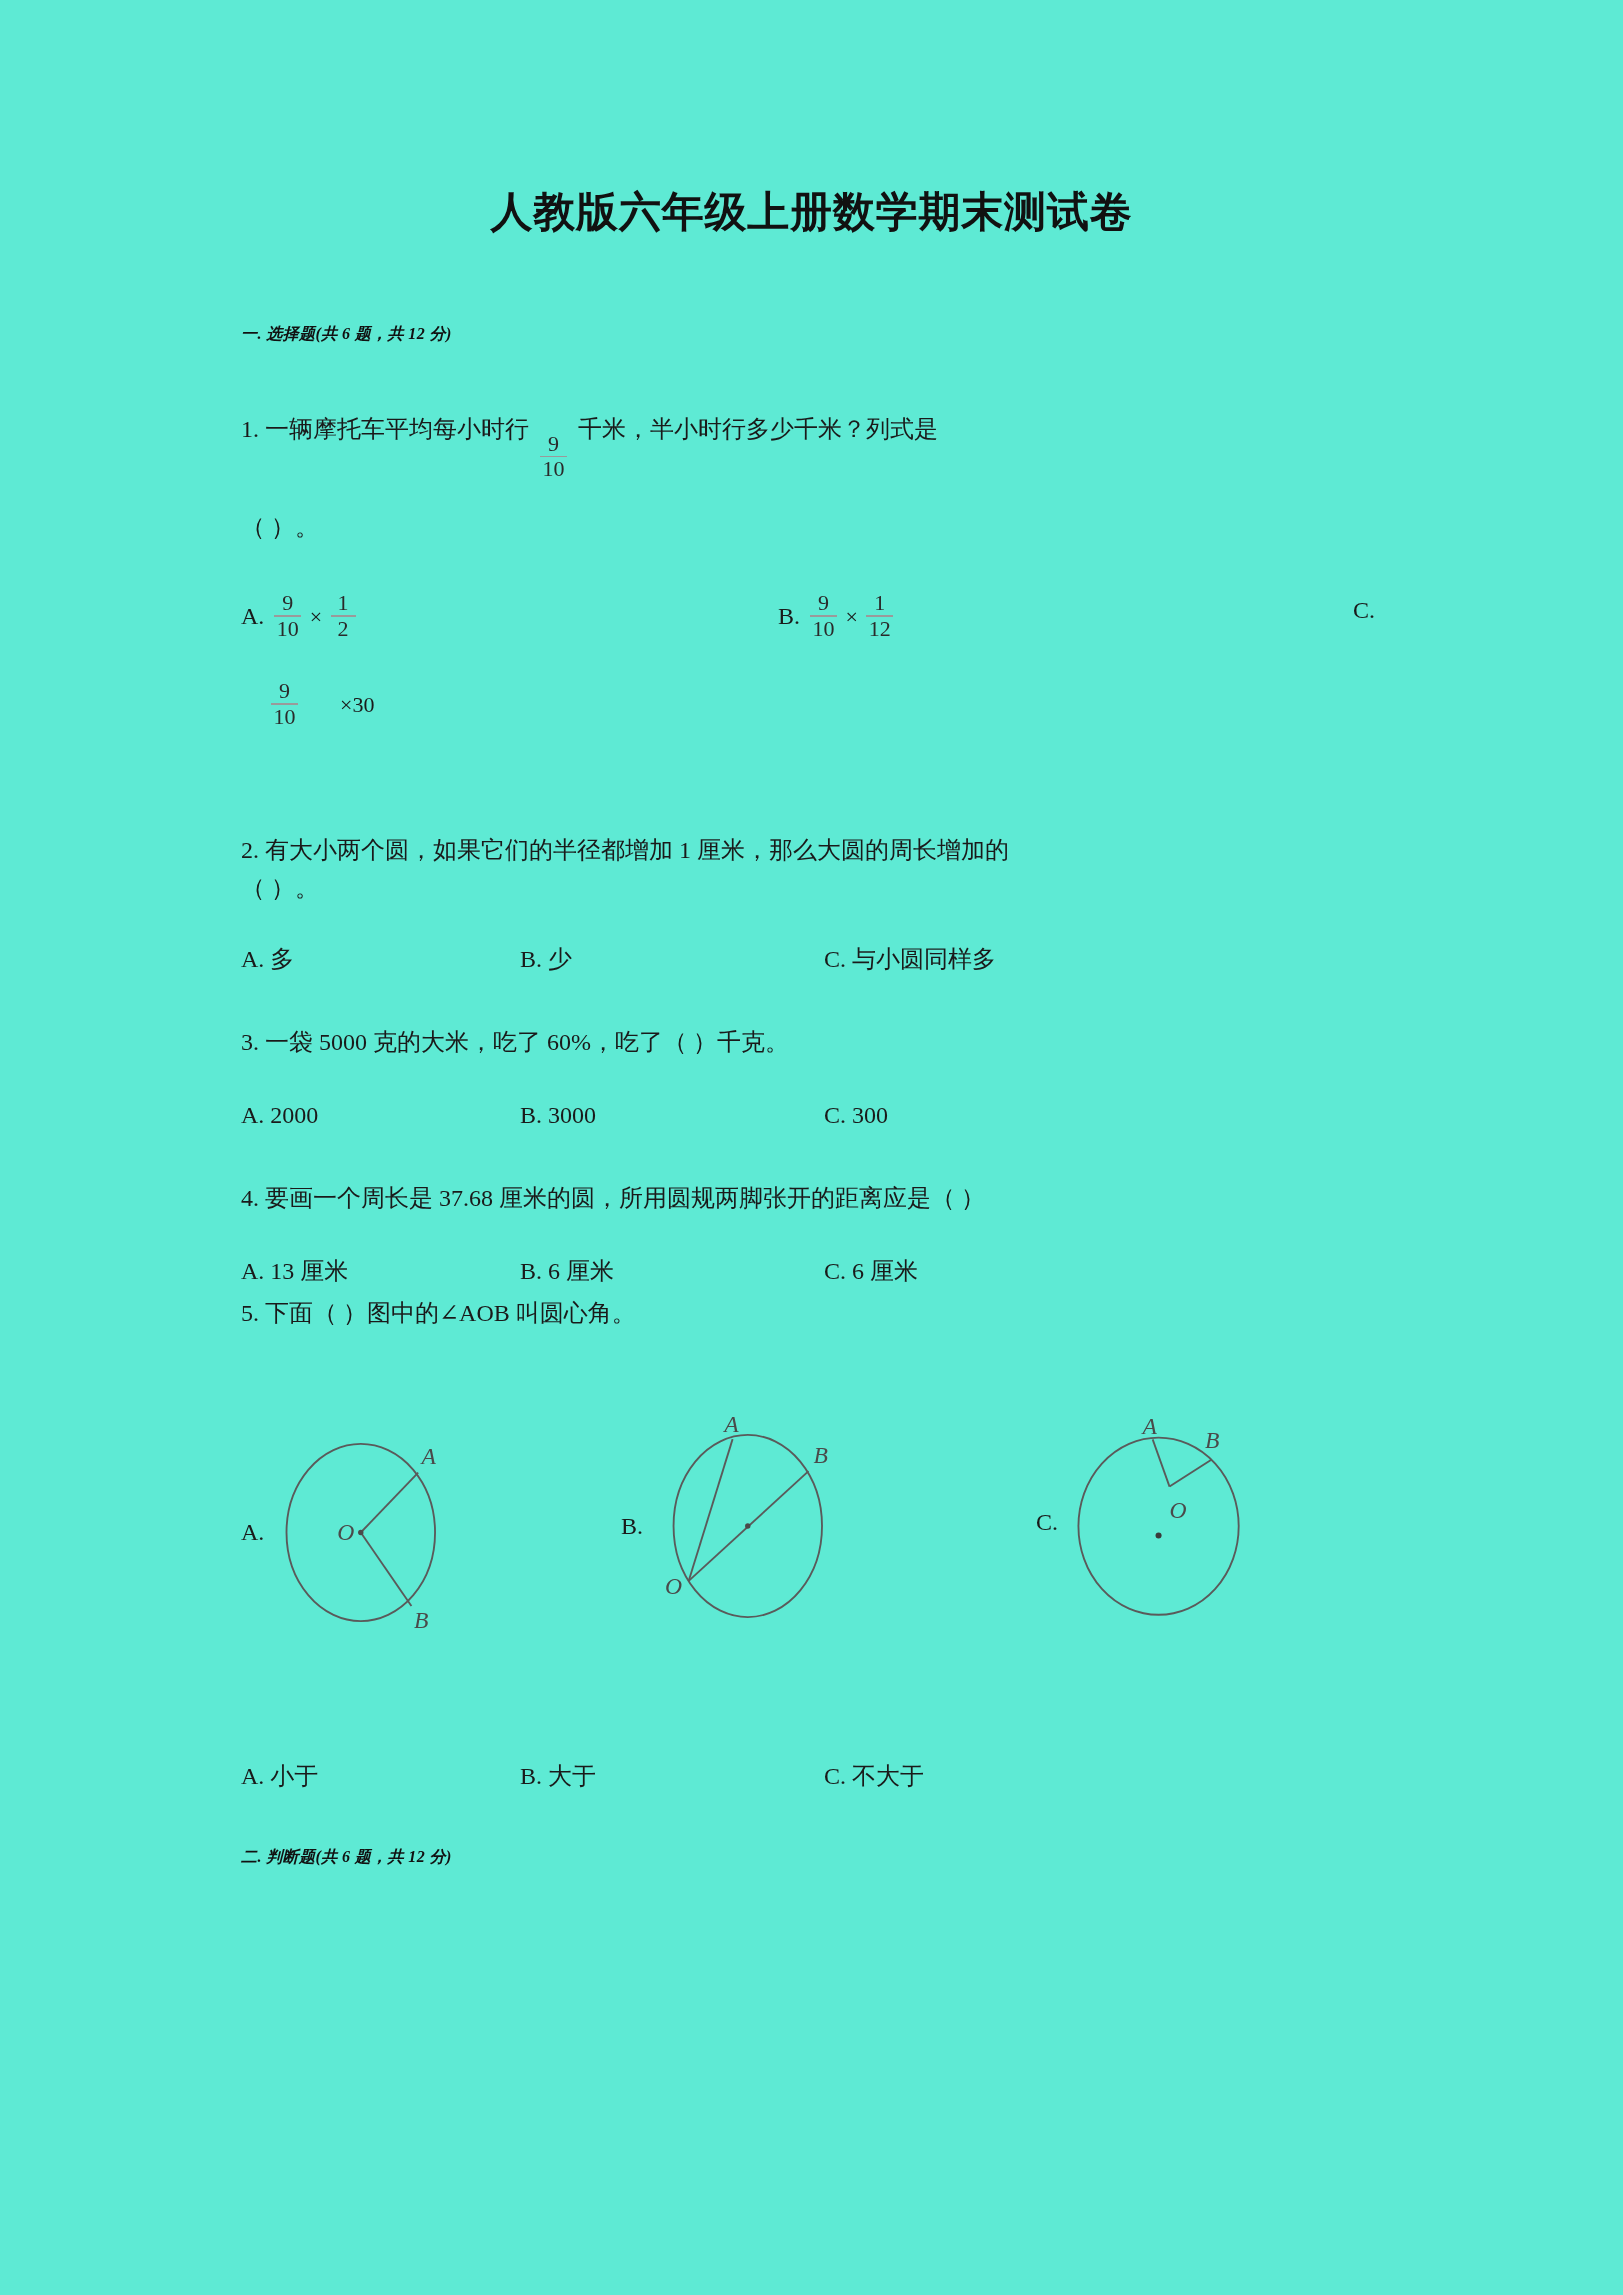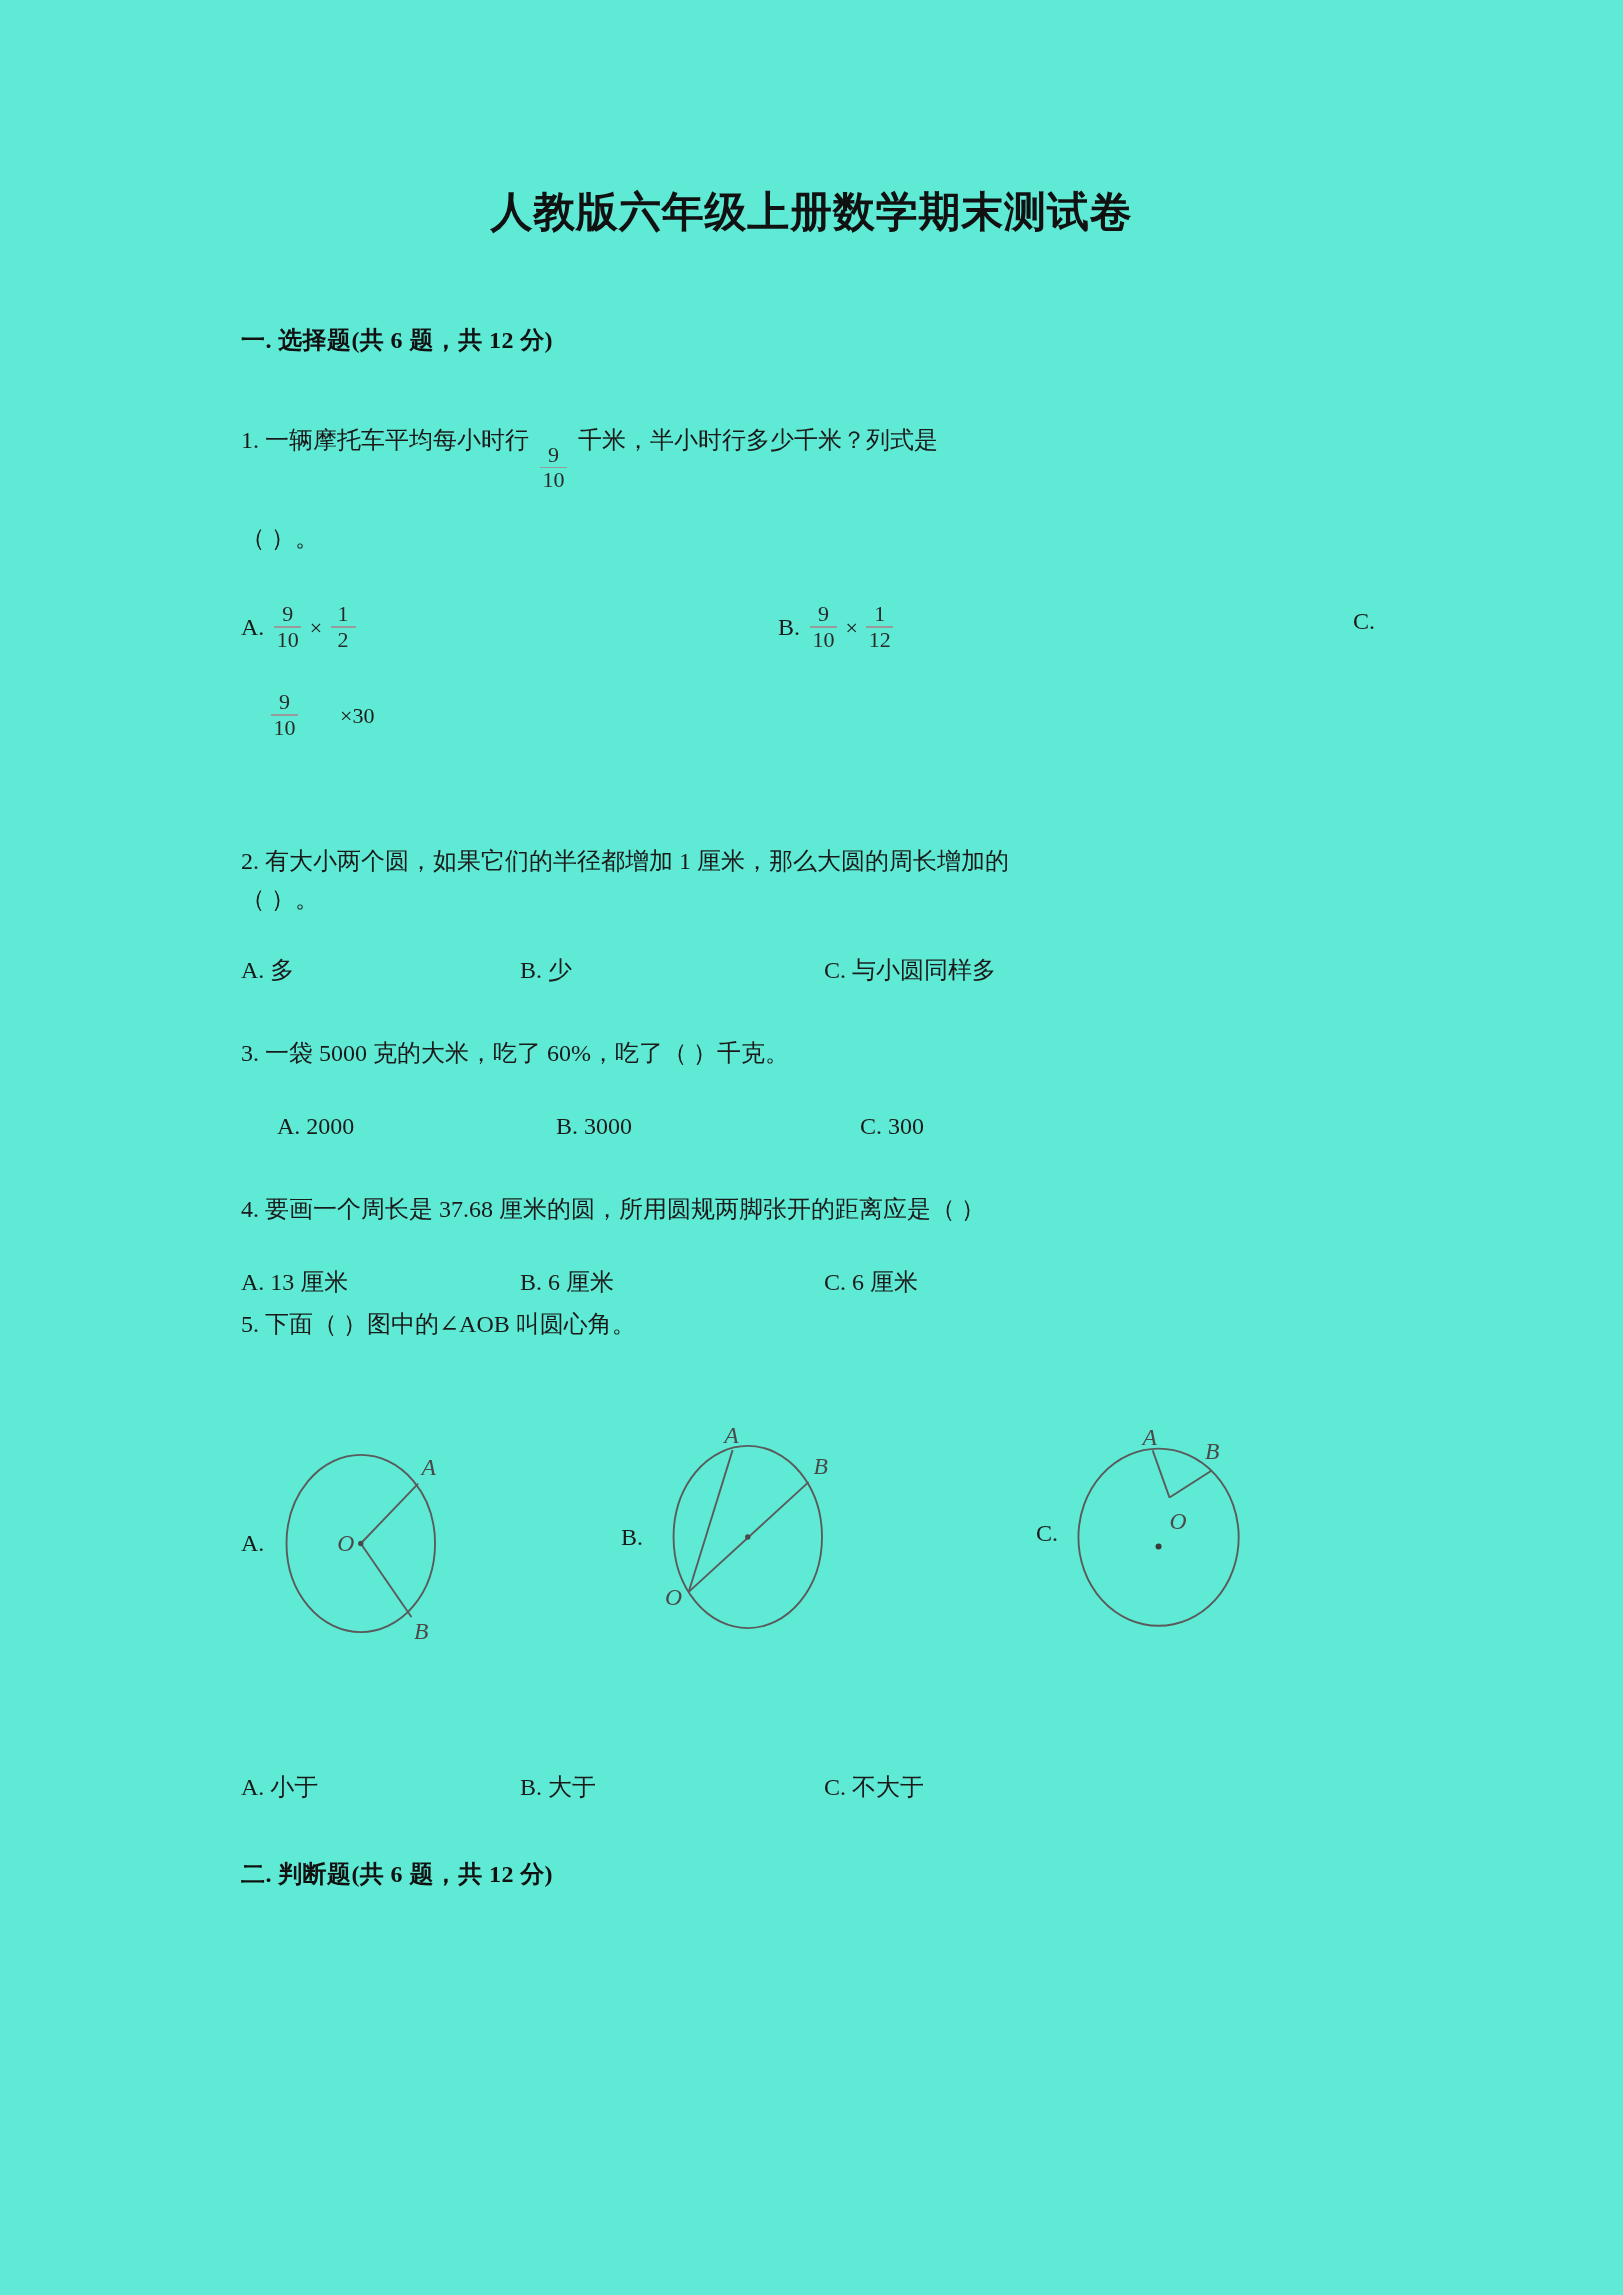--- a/index.html
+++ b/index.html
@@ -32,24 +32,25 @@
     text-align: center;
     letter-spacing: 0.8px;
     margin: 0;
     padding-top: 188px;
     line-height: 1.15;
     color: #111;
   }
 
   
   .section-heading {
-    font-size: 24px;
+    font-size: 16px;
     font-weight: bold;
     letter-spacing: 0.4px;
     color: #111;
+    font-style: italic;
   }
   #section-1-heading { margin-top: 44px; }
 
   
   .question {
     font-size: 24px;
     line-height: 1.55;
     color: #1a1a1a;
   }
 
@@ -211,21 +212,21 @@
 
     <div style="height:36px;"></div>
 
     <div class="question">
       <span>3.</span>
       <span>一袋 5000 克的大米，吃了 60%，吃了（      ）千克。</span>
     </div>
 
     <div style="height:36px;"></div>
 
-    <div class="opt-row" style="height:47px;margin-left:36px;">
+    <div class="opt-row" style="height:47px;">
       <div class="opt" style="left:0px;">A. 2000</div>
       <div class="opt" style="left:279px;">B. 3000</div>
       <div class="opt" style="left:583px;">C. 300</div>
     </div>
 
     <div style="height:36px;"></div>
 
     <div class="question">
       <span>4.</span>
       <span>要画一个周长是 37.68 厘米的圆，所用圆规两脚张开的距离应是（        ）</span>

